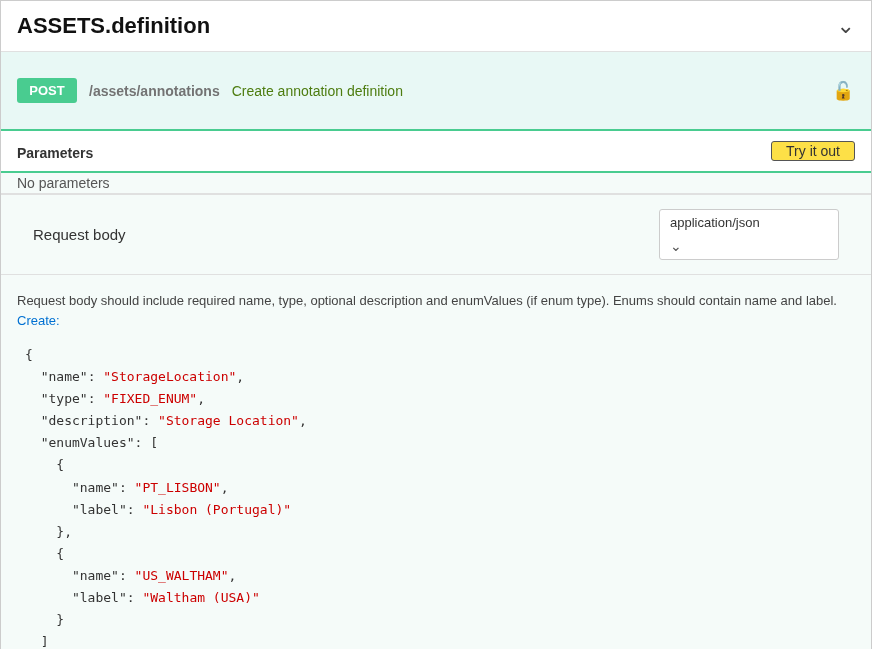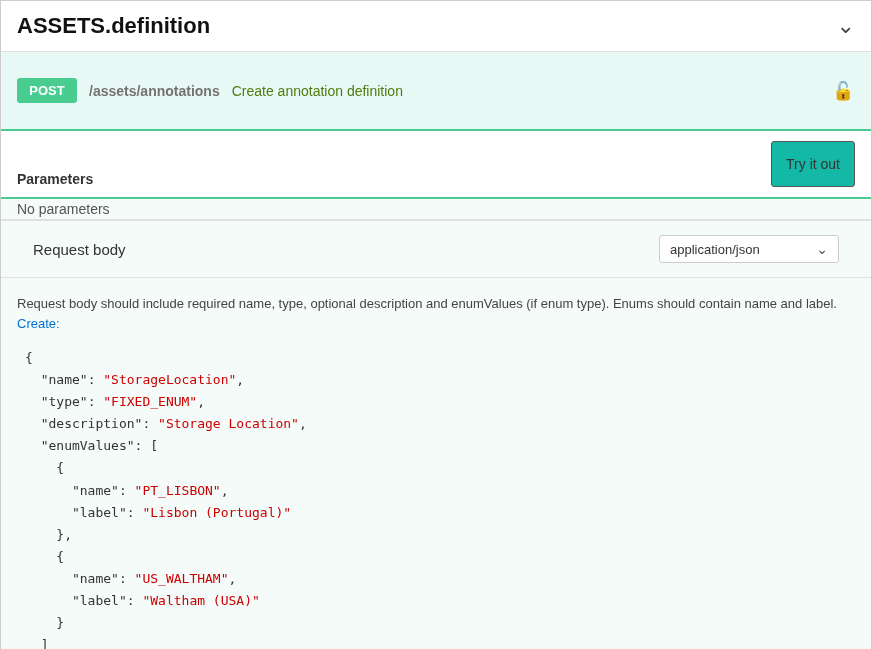--- a/index.html
+++ b/index.html
@@ -79,23 +79,23 @@
       padding: 10px 16px;
       border-bottom: 2px solid #49cc90;
     }
     .params-label {
       font-weight: bold;
       font-size: 14px;
       color: #333;
     }
     .try-it-btn {
       border: 1px solid #555;
-      background: #14b8a6;
-      color: #333;
-      padding: 14px 14px;
+      background: #fde047;
+      color: #333;
+      padding: 1px 14px;
       font-size: 14px;
       cursor: pointer;
       border-radius: 3px;
     }
     .no-params {
       padding: 2px 16px;
       color: #555;
       font-size: 14px;
       background: #f5fbf9;
     }
@@ -111,30 +111,31 @@
       padding: 14px 32px;
       border-bottom: 1px solid #e0e0e0;
     }
     .request-body-label {
       font-size: 15px;
       color: #333;
       font-weight: 400;
     }
     .content-type-select {
       display: flex;
-      align-items: center;
+      align-items: flex-start;
       border: 1px solid #ccc;
       border-radius: 3px;
       background: #fff;
       padding: 5px 10px;
       font-size: 13px;
       cursor: pointer;
       gap: 8px;
       min-width: 180px;
       justify-content: space-between;
+      flex-direction: column;
     }
     .content-type-arrow {
       font-size: 14px;
       color: #555;
     }
     
     .description-block {
       padding: 16px 16px 10px 16px;
       background: #f5fbf9;
       color: #444;

